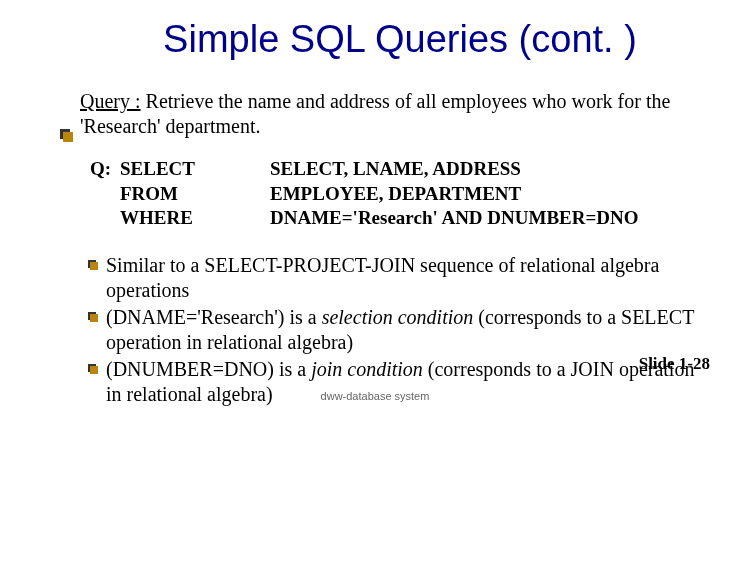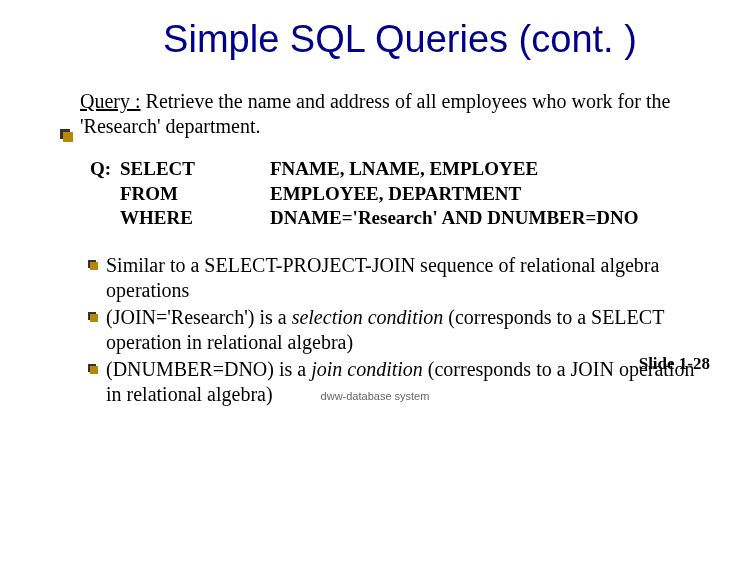--- a/index.html
+++ b/index.html
@@ -124,42 +124,42 @@
     <span class="bicon"></span>
     <div>
       <span class="query-label">Query :</span><span> Retrieve the name and address of all employees who work for the 'Research' department.</span>
     </div>
   </div>
 
   <div class="qblock">
     <div class="row">
       <span class="qcol">Q:</span>
       <span class="kcol">SELECT</span>
-      <span>FNAME, LNAME, EMPLOYEE</span>
+      <span>SELECT, LNAME, ADDRESS</span>
     </div>
     <div class="row">
       <span class="qcol"></span>
       <span class="kcol">FROM</span>
       <span>EMPLOYEE, DEPARTMENT</span>
     </div>
     <div class="row">
       <span class="qcol"></span>
       <span class="kcol">WHERE</span>
       <span>DNAME='Research' AND DNUMBER=DNO</span>
     </div>
   </div>
 
   <div class="sub-list">
     <div class="sub-bullet">
       <span class="bicon"></span>
       <div><span>Similar to a SELECT-PROJECT-JOIN sequence of relational algebra operations</span><span class="italic"></span><span></span></div>
     </div>
     <div class="sub-bullet">
       <span class="bicon"></span>
-      <div><span>(JOIN='Research') is a </span><span class="italic">selection condition</span><span>  (corresponds to a SELECT operation in relational algebra)</span></div>
+      <div><span>(DNAME='Research') is a </span><span class="italic">selection condition</span><span>  (corresponds to a SELECT operation in relational algebra)</span></div>
     </div>
     <div class="sub-bullet">
       <span class="bicon"></span>
       <div><span>(DNUMBER=DNO) is a </span><span class="italic">join condition</span><span> (corresponds to a JOIN operation in relational algebra)</span></div>
     </div>
   </div>
 
   <div class="slide-num">Slide 1-28</div>
   <div class="footer">dww-database system</div>
 

